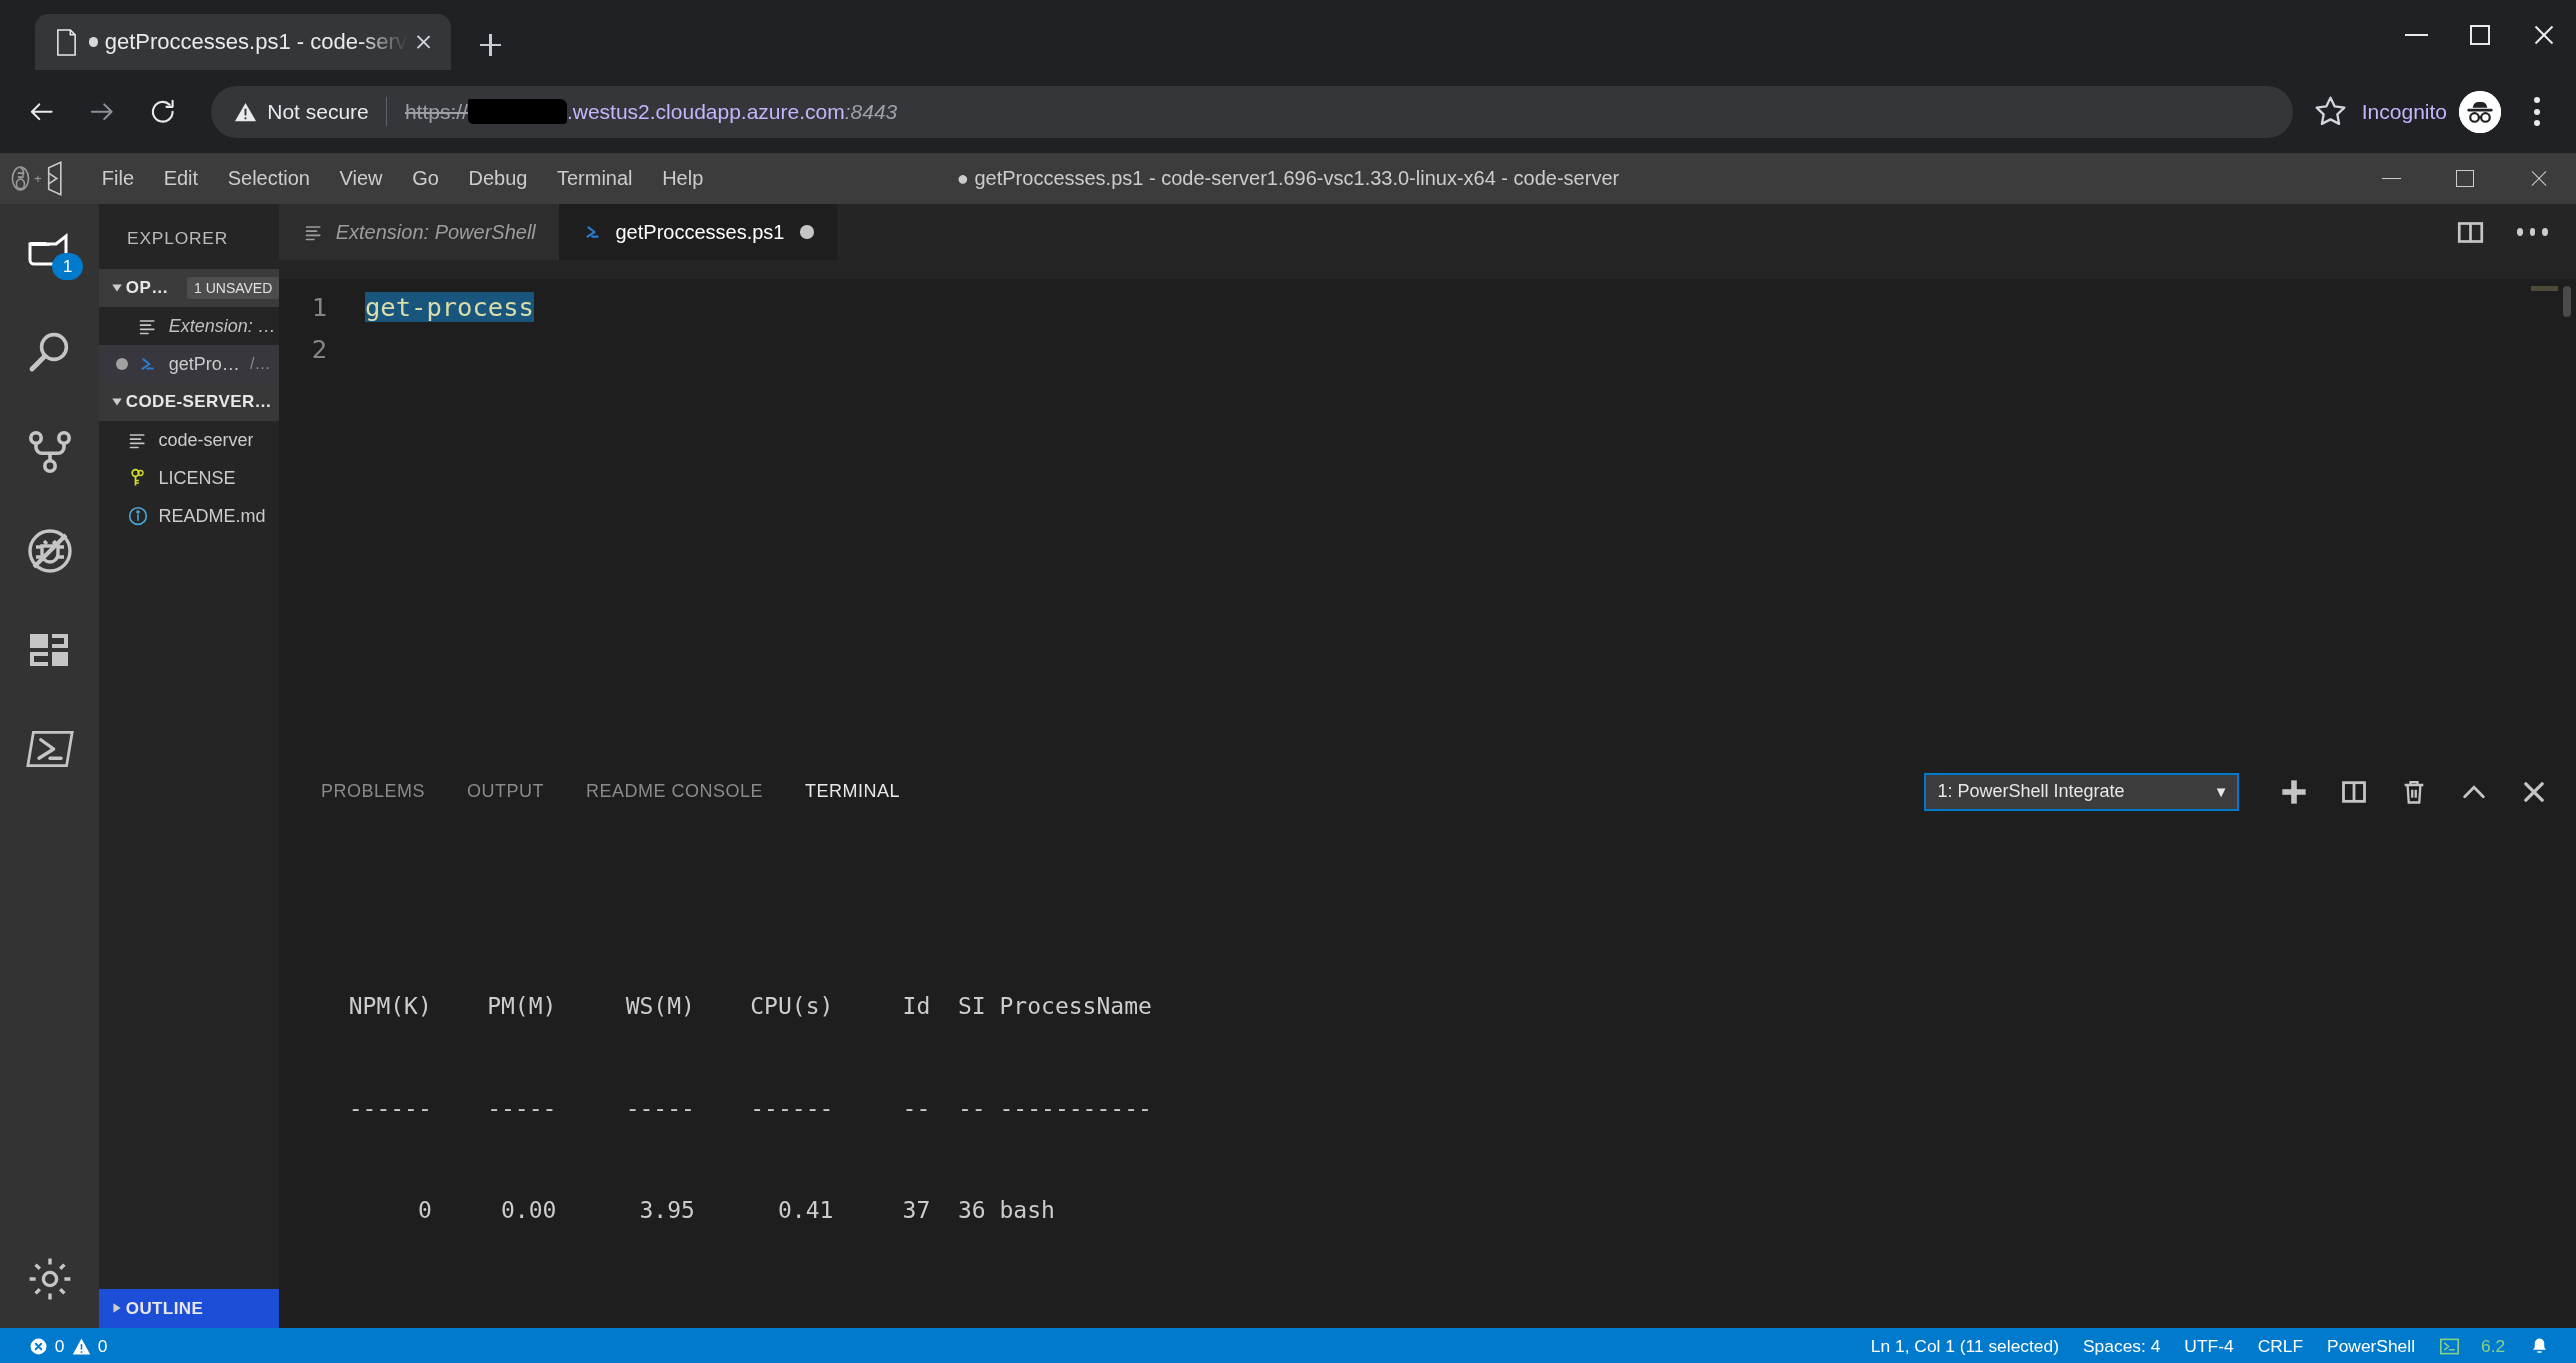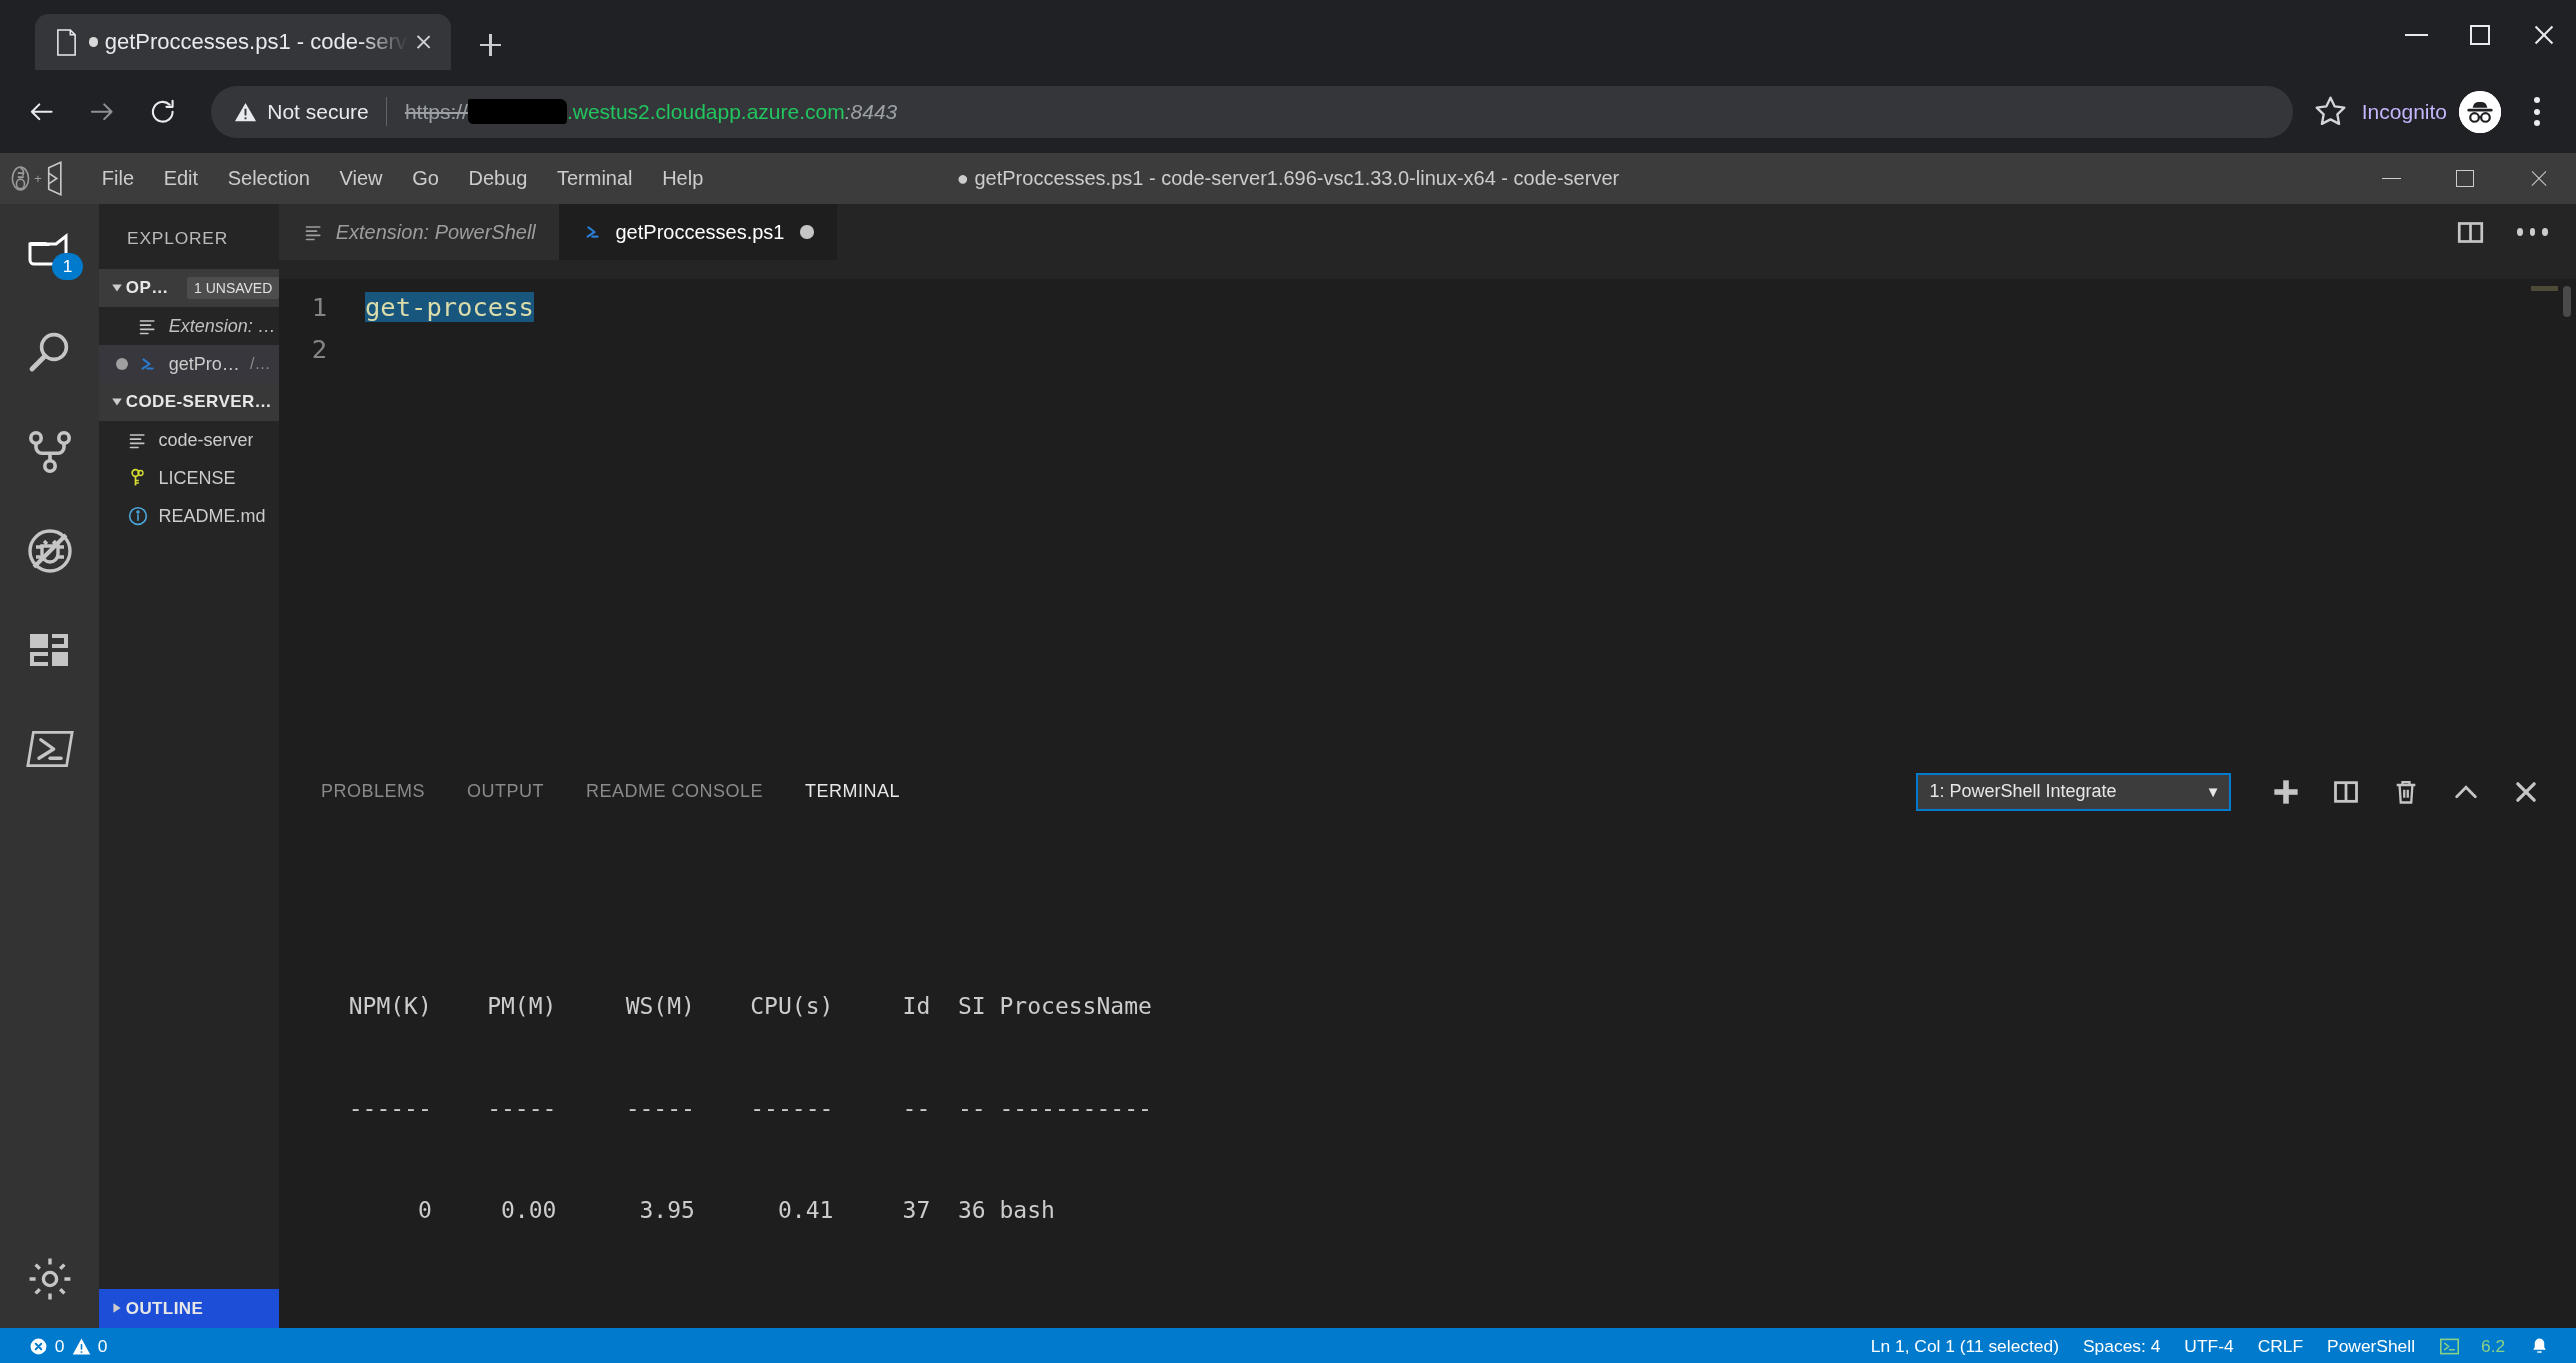--- a/index.html
+++ b/index.html
@@ -52,21 +52,21 @@
   .urlbox {
     flex: 1 1 auto; height: 52px; background: #35363a; border-radius: 27px;
     display: flex; align-items: center; padding: 0 23px; margin: 0 13.4px; position: relative; min-width: 0;
   }
   .warn-tri { width: 23px; height: 20px; margin-right: 10.7px; flex: 0 0 23px; }
   .notsecure { color: #e8eaed; font-size: 21px; white-space: nowrap; }
   .url-div { width: 1.3px; height: 29.5px; background: #5f6368; margin: 0 17.4px; flex: 0 0 1.3px; }
   .urltext { font-size: 21px; white-space: nowrap; display: flex; align-items: center; min-width: 0; }
   .url-scheme { color: #9aa0a6; text-decoration: line-through; }
   .url-redact { display: inline-block; width: 99px; height: 25.5px; background: #000; margin: 0 0 0 0; border-radius: 2px 6.7px 3.4px 5.4px; }
-  .url-host { color: #22c55e; }
+  .url-host { color: #c4b5fd; }
   .url-port { color: #9aa0a6; font-style: italic; }
   .star { width: 35px; height: 35px; margin: 0 13.4px 0 6.7px; flex: 0 0 35px; }
   .incognito { display: flex; align-items: center; flex: 0 0 auto; }
   .incog-label { color: #c4b5fd; font-size: 21px; margin-right: 12px; }
   .incog-av { width: 42px; height: 42px; border-radius: 50%; background: #ffffff; display: flex; align-items: center; justify-content: center; }
   .kebab { width: 47px; height: 47px; margin-left: 12px; display: flex; flex-direction: column; align-items: center; justify-content: center; gap: 5.4px; flex: 0 0 47px; }
   .kebab span { width: 6px; height: 6px; border-radius: 50%; background: #e8eaed; display: block; }
 
   
   .vscode { width: 2576px; height: 1211px; background: #1e1e1e; display: flex; flex-direction: column; }
@@ -138,21 +138,21 @@
   .ctext .selbg { background: #18567e; }
   .minimap { position: absolute; right: 16px; top: 25.5px; width: 29.5px; }
   .mm-line { height: 5.4px; background: #3a3a3a; margin-bottom: 2.7px; }
   .mm-line.a { background: #4d4b38; width: 27px; }
   .scroll-corner { position: absolute; right: 5.4px; top: 25.5px; width: 8px; height: 31px; background: #4a4a4a; border-radius: 4px; }
 
   .panel { height: 564px; background: #1e1e1e; display: flex; flex-direction: column; flex: 0 0 564px; }
   .panelbar { height: 55px; display: flex; align-items: center; padding-left: 42px; flex: 0 0 55px; }
   .ptab { color: #8a8a8a; font-size: 18px; letter-spacing: 0.5px; margin-right: 42px; position: relative; line-height: 55px; }
   .ptab.active { color: #e7e7e7; }
-  .panel-actions { margin-left: auto; display: flex; align-items: center; padding-right: 20px; gap: 0; }
+  .panel-actions { margin-left: auto; display: flex; align-items: center; padding-right: 12px; gap: 0; }
   .term-select {
     height: 38px; min-width: 315px; background: #3c3c3c; border: 2px solid #007acc; color: #e7e7e7;
     font-size: 18px; display: flex; align-items: center; padding: 0 8px 0 12px; margin-right: 25.5px;
   }
   .term-select .tsv { overflow: hidden; white-space: nowrap; flex: 1 1 auto;
     -webkit-mask-image: linear-gradient(to right,#000 92%,transparent 100%);
     mask-image: linear-gradient(to right,#000 92%,transparent 100%); }
   .term-select .caret { margin-left: 6.7px; font-size: 14.8px; }
   .pa { width: 60px; height: 47px; display: flex; align-items: center; justify-content: center; }
   .pa svg { width: 28px; height: 28px; }

